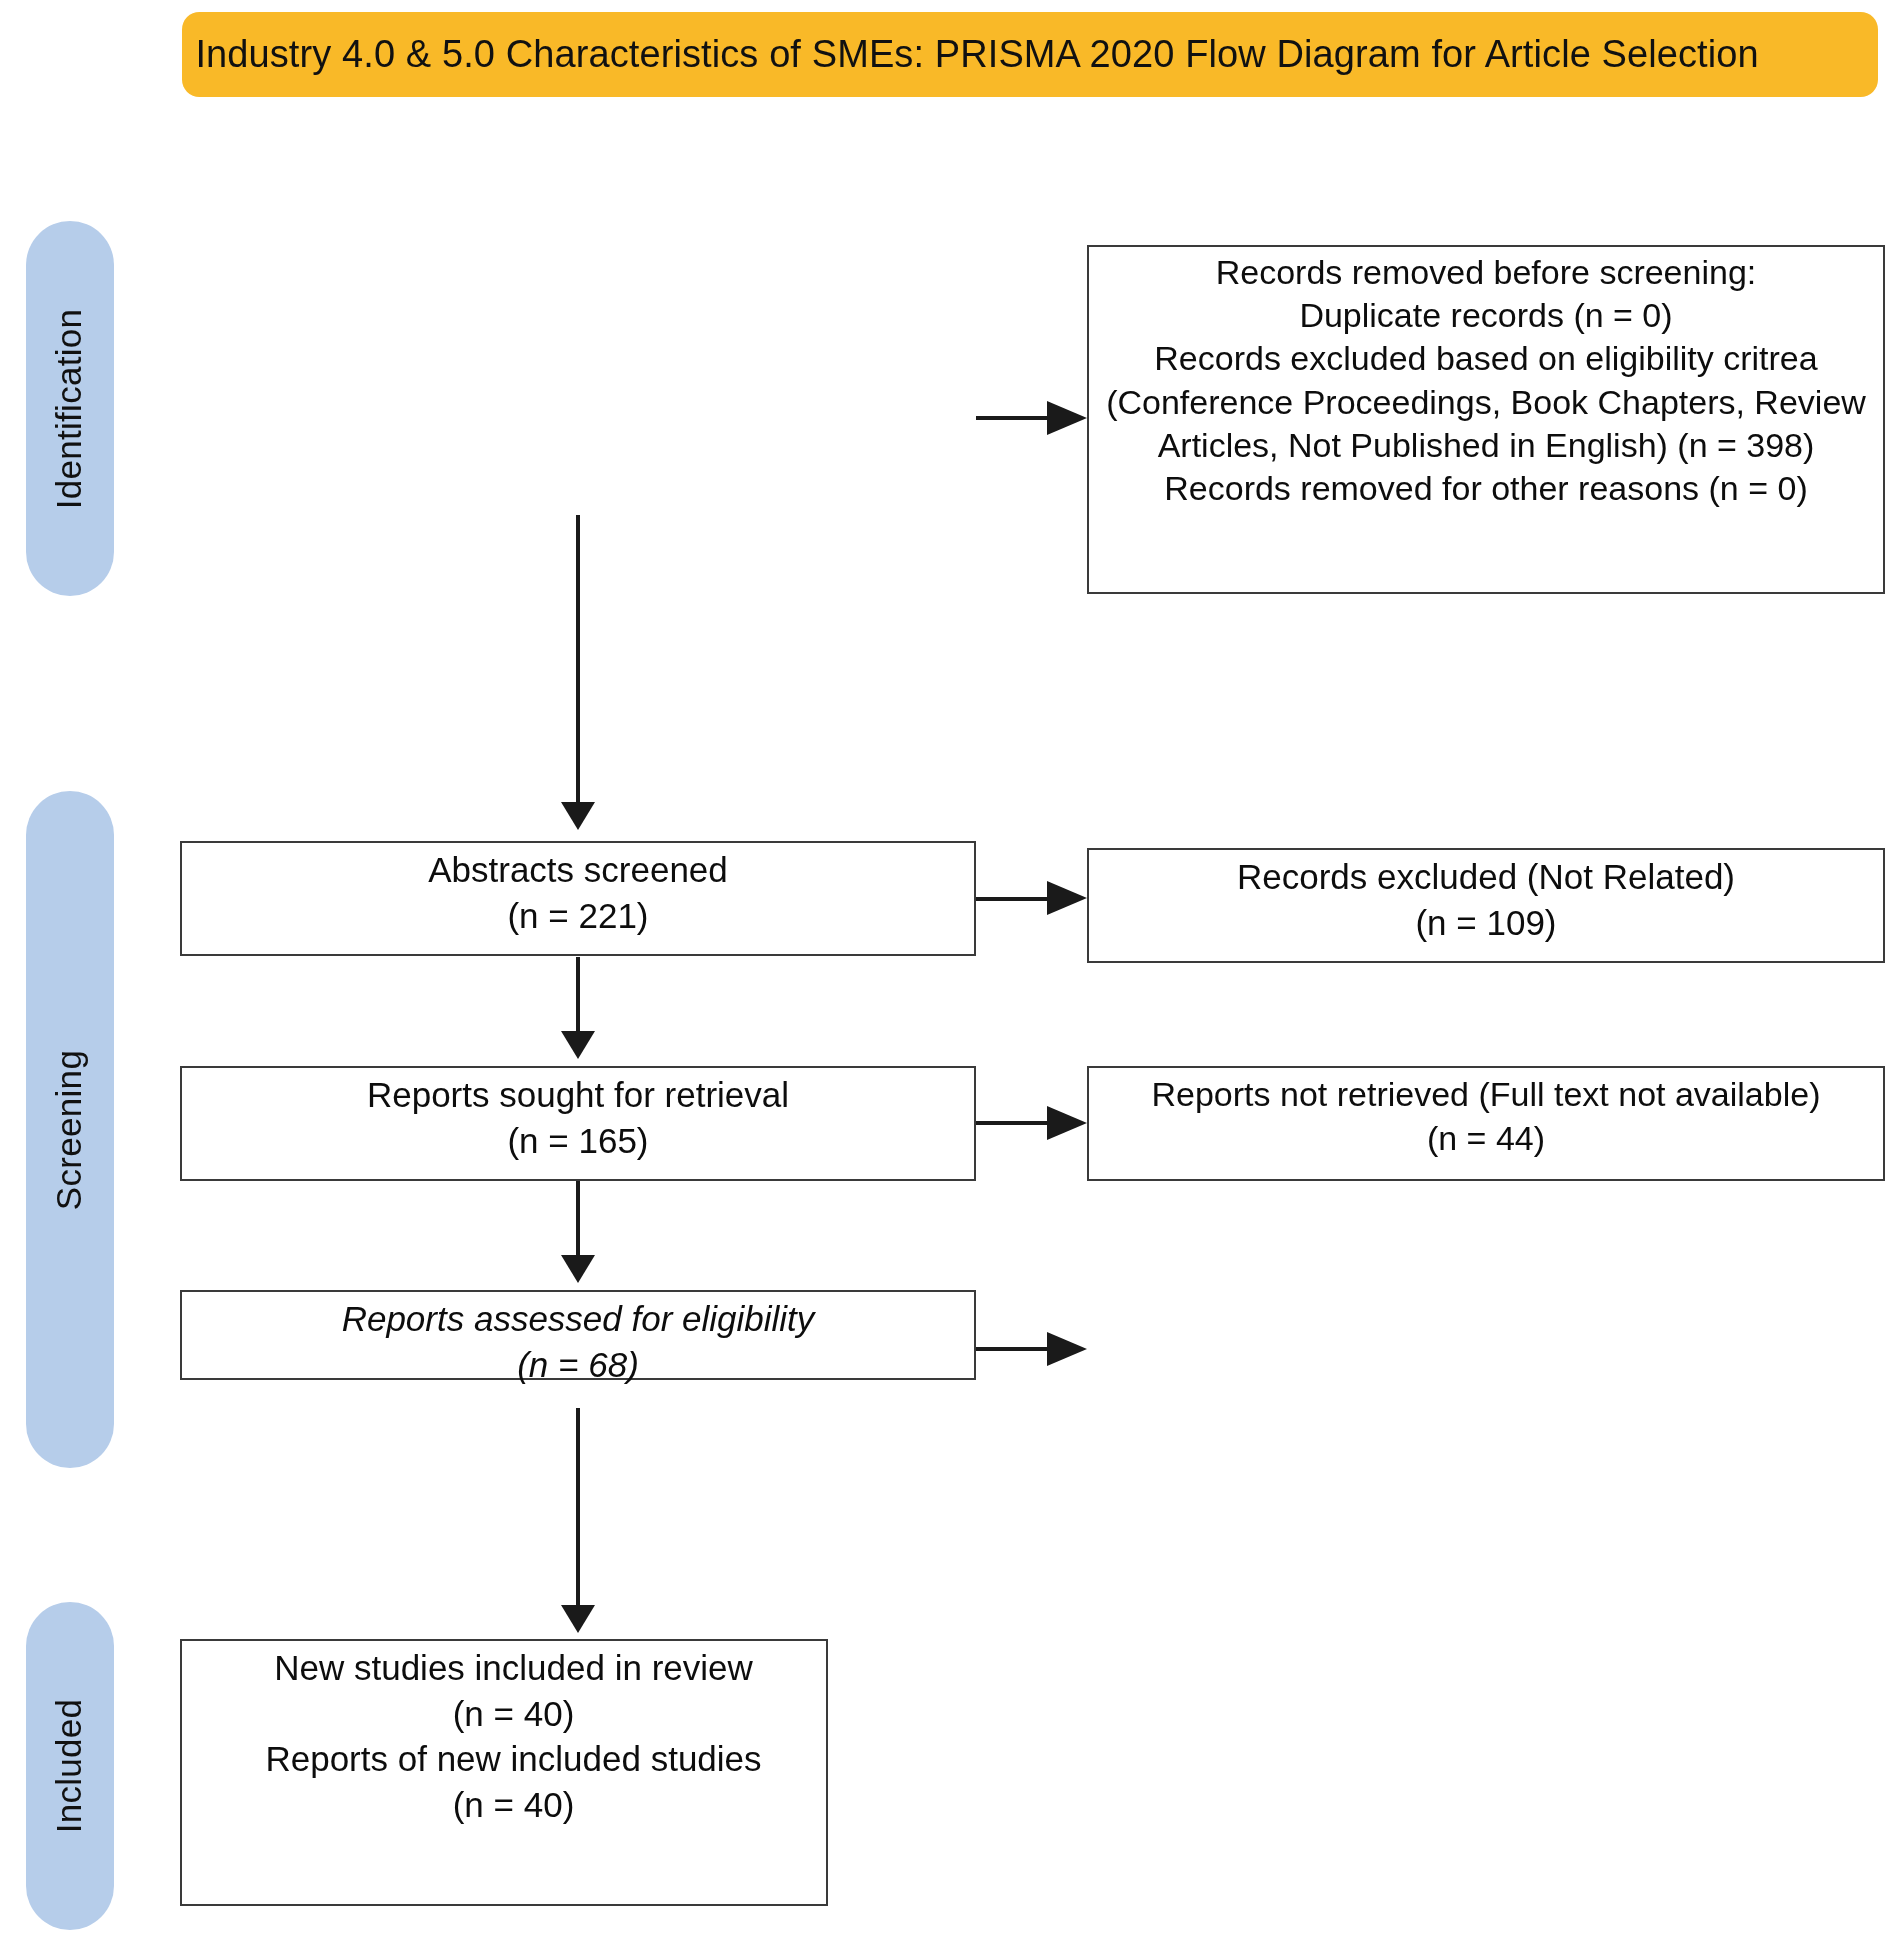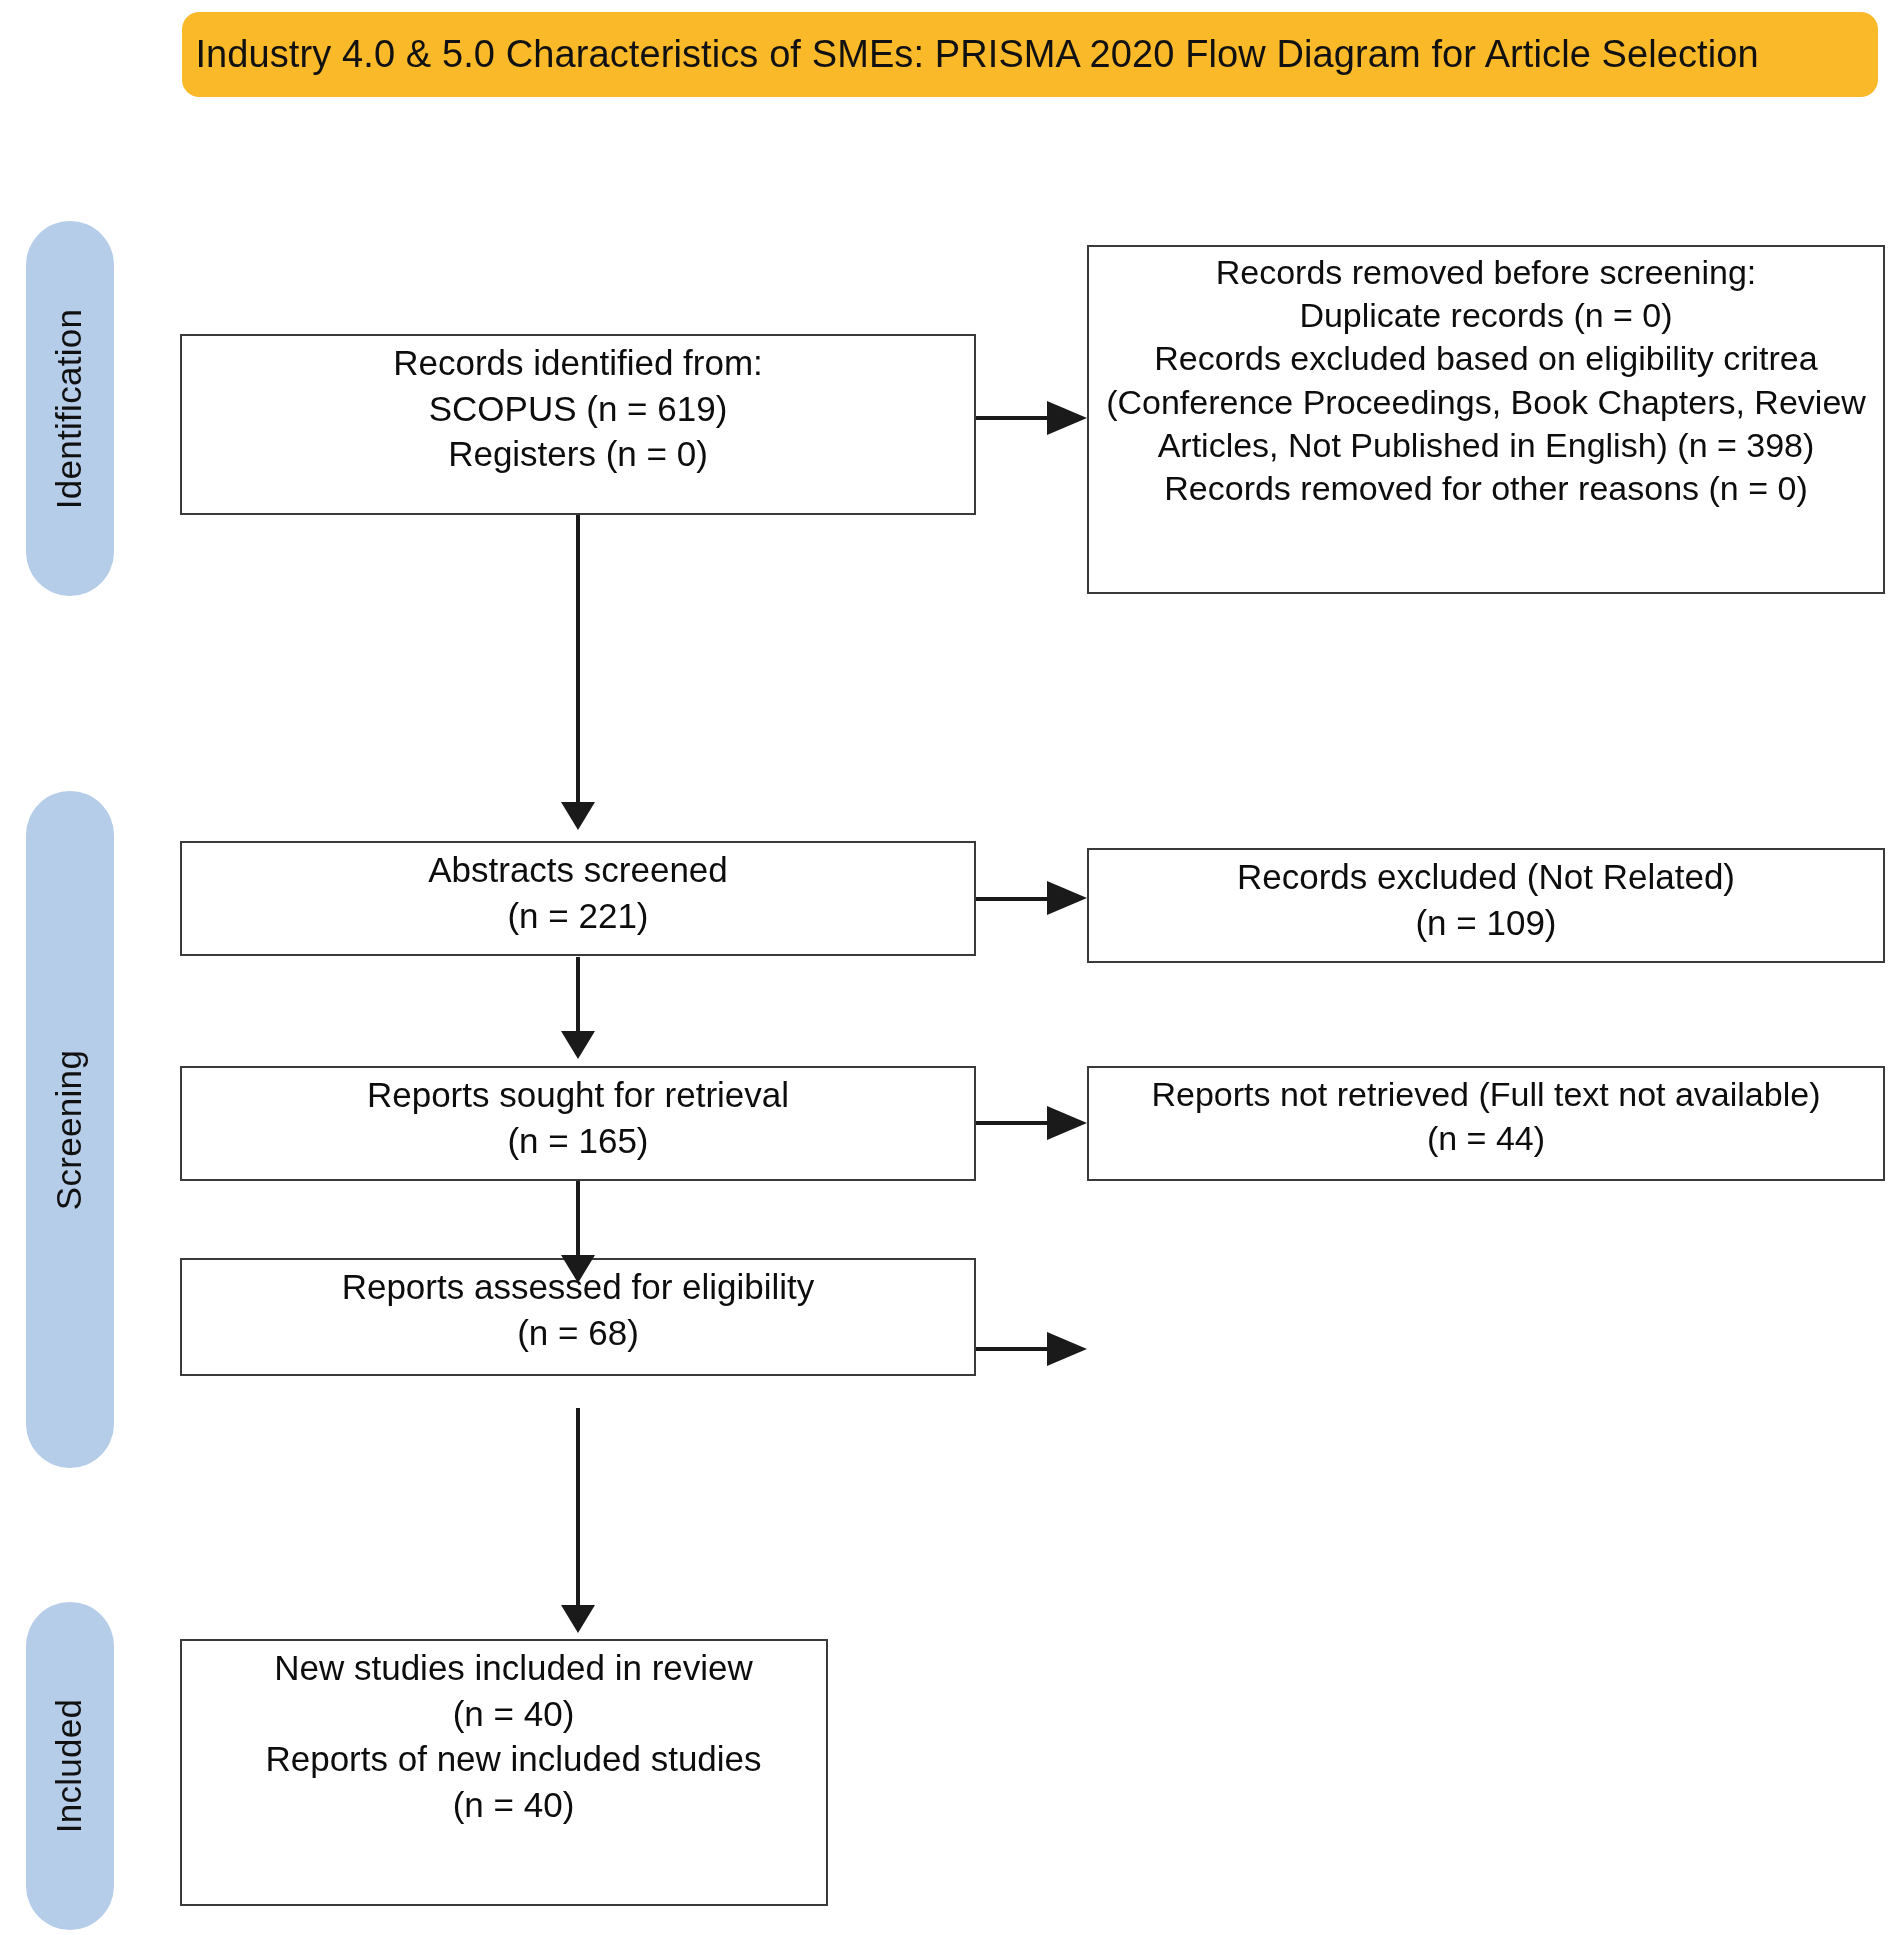--- a/index.html
+++ b/index.html
@@ -78,21 +78,21 @@
     font-size: 35px;
     line-height: 1.30;
     color: #0d0d0d;
     white-space: pre-line;
   }
 
   
   #box-identified      { left: 180px; top: 334px;  width: 796px; height: 181px; }
   #box-abstracts       { left: 180px; top: 841px; width: 796px; height: 115px; }
   #box-sought          { left: 180px; top: 1066px; width: 796px; height: 115px; }
-  #box-assessed        { left: 180px; top: 1258px; width: 796px; height: 118px; }
+  #box-assessed        { left: 180px; top: 1290px; width: 796px; height: 90px; font-style: italic; }
   #box-included        { left: 180px; top: 1639px; width: 648px; height: 267px; padding-left: 31px; }
 
   
   #box-removed         { left: 1087px; top: 245px;  width: 798px; height: 349px; }
   #box-excluded-screen { left: 1087px; top: 848px; width: 798px; height: 115px; }
   #box-not-retrieved   { left: 1087px; top: 1066px; width: 798px; height: 115px; }
   #box-excluded-elig   { left: 1087px; top: 1290px; width: 798px; height: 118px; }
 
   #box-removed .box-text { font-size: 34px; line-height: 1.27; }
   #box-not-retrieved .box-text { font-size: 34px; }
@@ -155,25 +155,20 @@
   <div class="stage-pill" id="stage-identification">
     <span class="stage-label">Identification</span>
   </div>
   <div class="stage-pill" id="stage-screening">
     <span class="stage-label">Screening</span>
   </div>
   <div class="stage-pill" id="stage-included">
     <span class="stage-label">Included</span>
   </div>
 
-  <div class="flow-box" id="box-identified">
-    <span class="box-text">Records identified from:
-SCOPUS (n = 619)
-Registers (n = 0)</span>
-  </div>
   <div class="flow-box" id="box-removed">
     <span class="box-text">Records removed before screening:
 Duplicate records (n = 0)
 Records excluded based on eligibility critrea (Conference Proceedings, Book Chapters, Review Articles, Not Published in English) (n = 398)
 Records removed for other reasons (n = 0)</span>
   </div>
 
   <div class="flow-box" id="box-abstracts">
     <span class="box-text">Abstracts screened
 (n = 221)</span>

